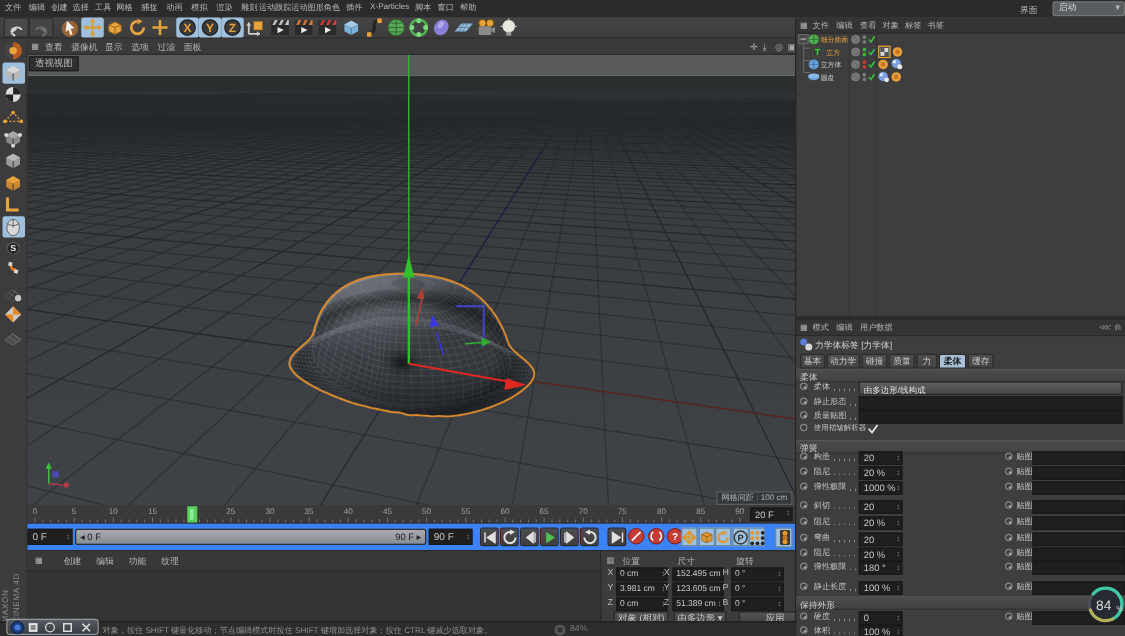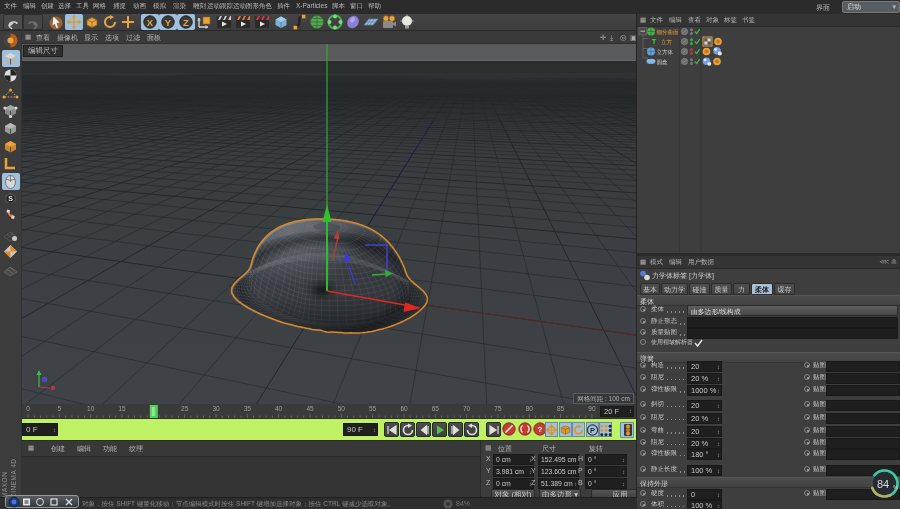--- a/index.html
+++ b/index.html
@@ -651,21 +651,21 @@
         <line x1="350" y1="231" x2="364" y2="230" stroke="#2fae2f" stroke-width="1.3"></line>
         <path d="M371 229.5 l-8 -3.5 l0.5 7 Z" fill="#2fae2f"></path>
         <line x1="305" y1="247" x2="383" y2="261" stroke="#e02820" stroke-width="1.6"></line>
         <path d="M399 264 l-16 -5.5 l-1.5 9.5 Z" fill="#e02820"></path>
         <line x1="17" y1="343" x2="17" y2="330" stroke="#3fbf3f" stroke-width="1.2"></line>
         <path d="M17 326 l-2.5 5 h5 Z" fill="#3fbf3f"></path>
         <line x1="17" y1="343" x2="28" y2="344" stroke="#b03a4a" stroke-width="1.2"></line>
         <circle cx="31" cy="344" r="2.2" fill="#b03a4a"></circle>
         <rect x="20" y="333" width="5" height="5" fill="#4a4ab8"></rect>
       </svg>
-<div class="abs" style="left:1px;top:1px;width:40px;height:12px;background:#2f2f2f;border:1px solid #1e1e1e;color:#b8b8b8;font-size:7.5px;line-height:10px;text-align:center">编辑尺寸</div>
+<div class="abs" style="left:1px;top:1px;width:40px;height:12px;background:#2f2f2f;border:1px solid #1e1e1e;color:#b8b8b8;font-size:7.5px;line-height:10px;text-align:center">透视视图</div>
 <div class="abs" style="left:551px;top:349px;width:61px;height:11px;background:#35383a;border:1px solid #5c5c5c;color:#b0b0b0;font-size:6.5px;line-height:9px;text-align:center">网格间距 : 100 cm</div>
 </div>
 </div>
 <div class="abs" style="left:22px;top:404px;width:614px;height:15px;background:#3a3a3a;border-bottom:1px solid #2e2e2e">
 <svg width="614" height="15" style="position:absolute">
       <text x="6.0" y="7" font-size="6.5" fill="#a0a0a0" text-anchor="middle">0</text>
       <text x="37.3" y="7" font-size="6.5" fill="#a0a0a0" text-anchor="middle">5</text>
       <text x="68.7" y="7" font-size="6.5" fill="#a0a0a0" text-anchor="middle">10</text>
       <text x="100.0" y="7" font-size="6.5" fill="#a0a0a0" text-anchor="middle">15</text>
       <text x="131.3" y="7" font-size="6.5" fill="#a0a0a0" text-anchor="middle">20</text>
@@ -772,22 +772,26 @@
       <line x1="544.9" y1="11.5" x2="544.9" y2="14" stroke="#777" stroke-width="0.7"></line>
       <line x1="551.1" y1="11.5" x2="551.1" y2="14" stroke="#777" stroke-width="0.7"></line>
       <line x1="557.4" y1="11.5" x2="557.4" y2="14" stroke="#777" stroke-width="0.7"></line>
       <line x1="563.7" y1="11.5" x2="563.7" y2="14" stroke="#777" stroke-width="0.7"></line>
       <line x1="569.9" y1="10" x2="569.9" y2="14" stroke="#777" stroke-width="0.7"></line>
       <rect x="127.8" y="1" width="8" height="13" fill="#58d058"></rect>
       <rect x="129.8" y="3" width="3" height="9" fill="#8fe89f"></rect>
     </svg>
 <div class="f" style="left:578px;top:2px;width:34px;height:11px;line-height:10px">20 F<span class="st">↕</span></div>
 </div>
-<div class="abs" style="left:22px;top:419px;width:614px;height:21px;background:#bef264">
+<div class="abs" style="left:22px;top:419px;width:614px;height:21px;background:#3b82f6">
 <div class="f" style="left:0px;top:4px;width:36px;height:13px;line-height:12px;font-size:8px">0 F<span class="st" style="line-height:12px">↕</span></div>
+<div class="abs" style="left:38px;top:4px;width:281px;height:13px;background:linear-gradient(#a8acb0,#888c90);border-radius:2px;border:1px solid #2e2e2e">
+      <span class="r" style="left:3px;top:1px;font-size:7.5px;color:#222">◂ 0 F</span>
+      <span class="r" style="right:3px;top:1px;font-size:7.5px;color:#222">90 F ▸</span>
+    </div>
 <div class="f" style="left:321px;top:4px;width:35px;height:13px;line-height:12px;font-size:8px">90 F<span class="st" style="line-height:12px">↕</span></div>
 <div class="abs" style="left:362px;top:3px;width:15px;height:15px;background:linear-gradient(#4c4c4c,#3e3e3e);border:1px solid #2a2a2a;border-radius:2px">
       <svg width="14" height="14" style="position:absolute;left:0;top:0">
         <path d="M3 3 v8 M11 3 l-6 4 l6 4 Z" stroke="#e0e0e0" stroke-width="1.2" fill="#e0e0e0"></path>
       </svg>
     </div>
 <div class="abs" style="left:378px;top:3px;width:15px;height:15px;background:linear-gradient(#4c4c4c,#3e3e3e);border:1px solid #2a2a2a;border-radius:2px">
       <svg width="14" height="14" style="position:absolute;left:0;top:0">
         <path d="M11.5 7 A4.5 4.5 0 1 1 7 2.5" stroke="#e0e0e0" stroke-width="1.6" fill="none"></path>
         <path d="M7 0.5 l4 2 l-4 2.5 Z" fill="#e0e0e0"></path>

